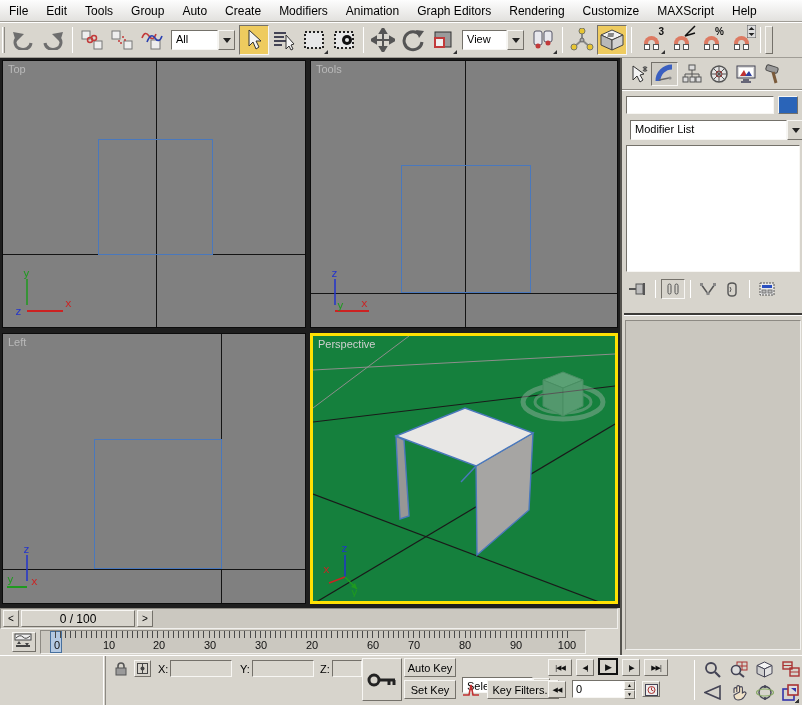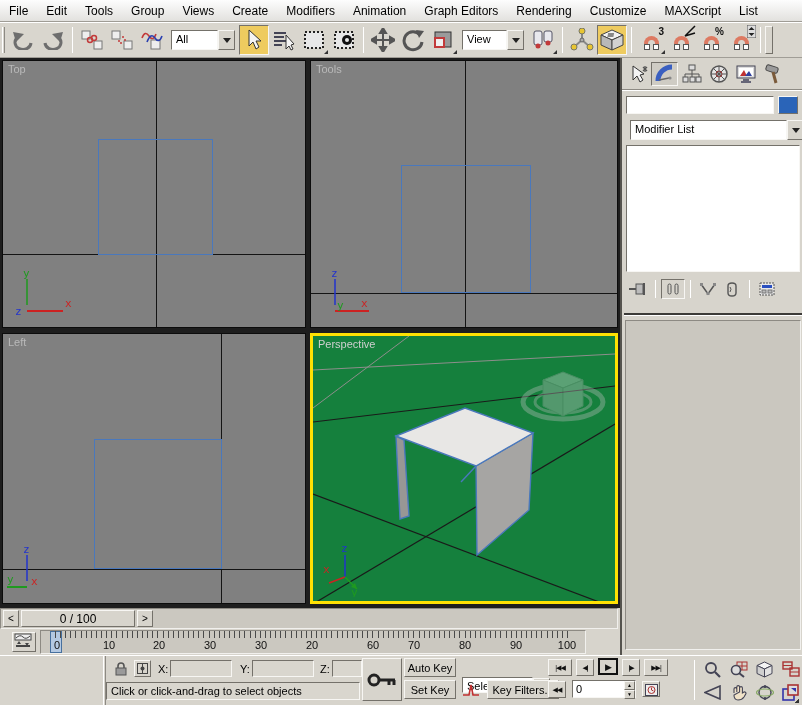--- a/index.html
+++ b/index.html
@@ -121,29 +121,29 @@
 </head>
 <body>
 
 <div id="app">
 
   <div id="menubar">
     <span class="menu-item">File</span>
     <span class="menu-item">Edit</span>
     <span class="menu-item">Tools</span>
     <span class="menu-item">Group</span>
-    <span class="menu-item">Views</span>
+    <span class="menu-item">Auto</span>
     <span class="menu-item">Create</span>
     <span class="menu-item">Modifiers</span>
     <span class="menu-item">Animation</span>
     <span class="menu-item">Graph Editors</span>
     <span class="menu-item">Rendering</span>
     <span class="menu-item">Customize</span>
     <span class="menu-item">MAXScript</span>
-    <span class="menu-item">List</span>
+    <span class="menu-item">Help</span>
   </div>
 
   <div id="toolbar">
     <div class="grip"></div>
 
     <div class="tbtn">
       <svg width="24" height="20">
           <path d="M7 7 A8 7 0 1 0 20 13" fill="none" stroke="#6e6e6e" stroke-width="3"></path>
           <polygon points="2,2 13,4 5,12" fill="#6e6e6e"></polygon>
         </svg>
@@ -570,21 +570,20 @@
             <circle cx="5.5" cy="5.5" r="2" fill="#444"></circle>
             <line x1="5.5" y1="0" x2="5.5" y2="11" stroke="#444"></line>
           </svg>
       </div>
       <span class="coord-label" style="left:52px">X:</span>
       <input class="coord-field" style="left: 64px; width: 62px;" value="">
       <span class="coord-label" style="left:134px">Y:</span>
       <input class="coord-field" style="left: 146px; width: 62px;" value="">
       <span class="coord-label" style="left:214px">Z:</span>
       <input class="coord-field" style="left: 226px; width: 30px;" value="">
-      <div id="prompt-bar">Click or click-and-drag to select objects</div>
     </div>
 
     <div id="setkeys-btn" class="raised">
       <svg width="30" height="18">
           <circle cx="7" cy="9" r="5" fill="none" stroke="#222" stroke-width="3"></circle>
           <line x1="12" y1="9" x2="28" y2="9" stroke="#222" stroke-width="3"></line>
           <line x1="22" y1="9" x2="22" y2="14" stroke="#222" stroke-width="3"></line>
           <line x1="27" y1="9" x2="27" y2="14" stroke="#222" stroke-width="3"></line>
         </svg>
     </div>

